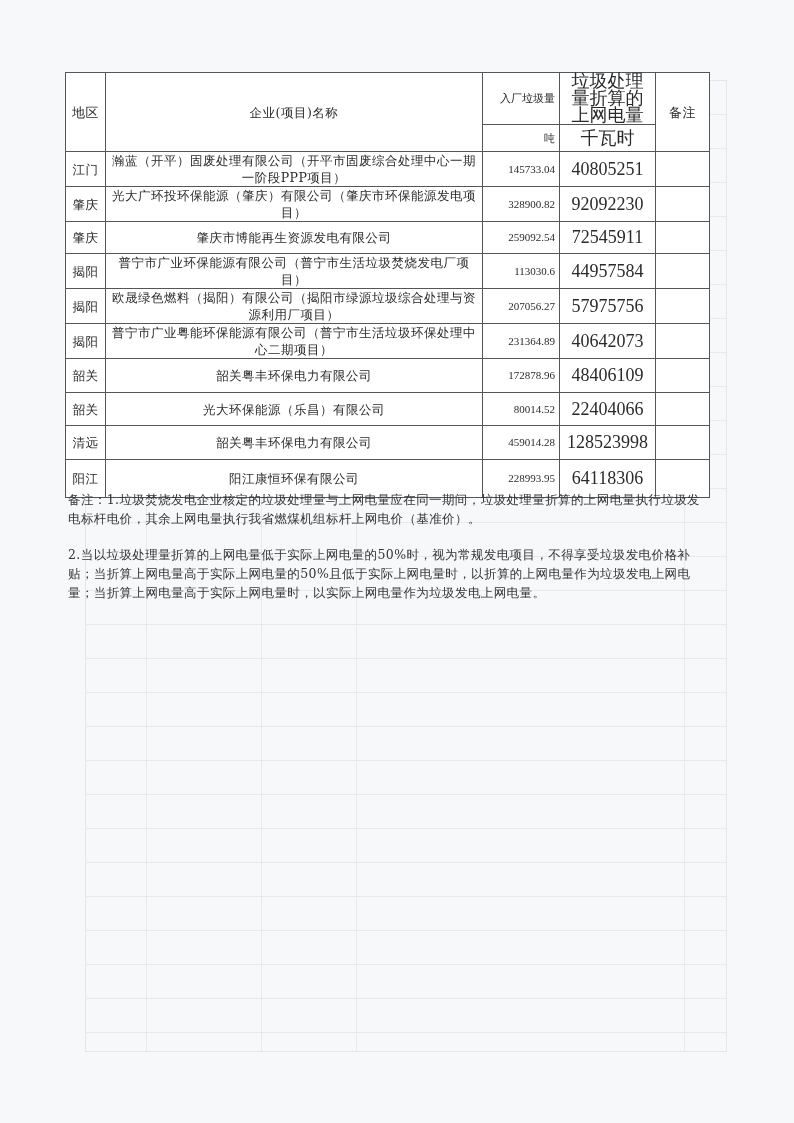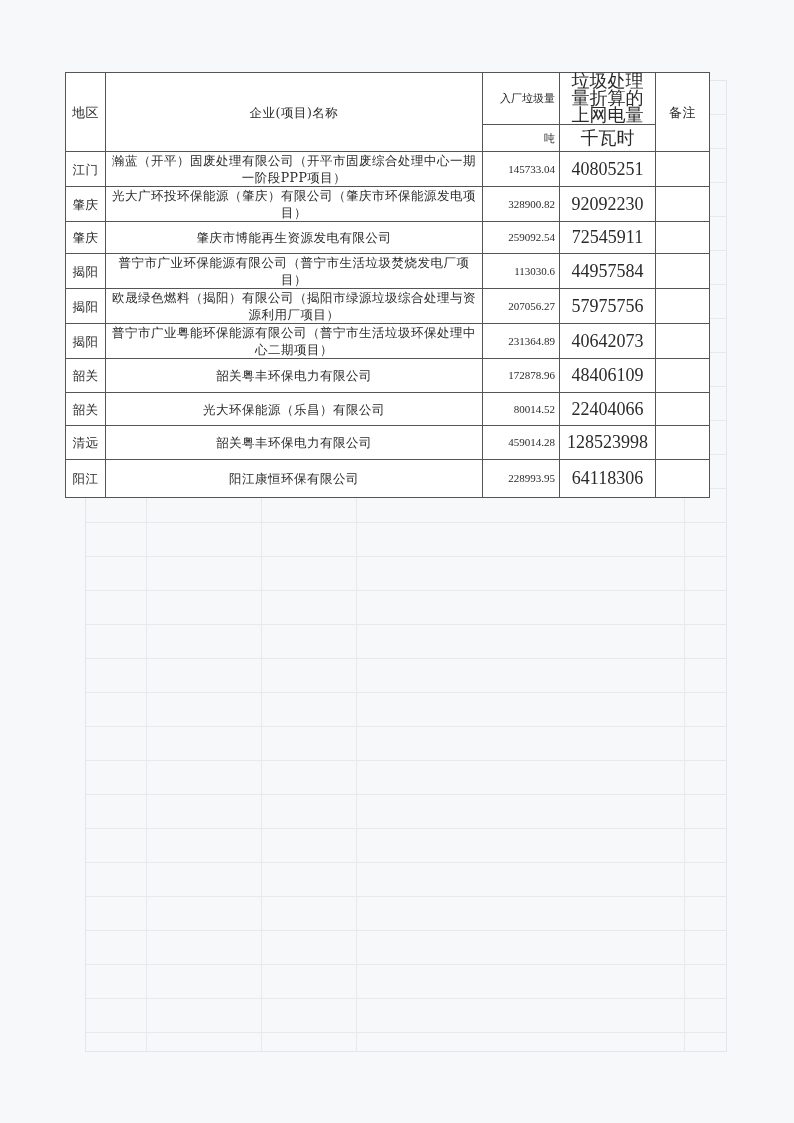--- a/index.html
+++ b/index.html
@@ -131,13 +131,15 @@
       <td class="c-region">阳江</td>
       <td class="c-name">阳江康恒环保有限公司</td>
       <td class="c-ton">228993.95</td>
       <td class="c-kwh">64118306</td>
       <td class="c-note"></td>
     </tr>
   </tbody>
 </table>
 
 <div class="notes">
+  <p>备注：1.垃圾焚烧发电企业核定的垃圾处理量与上网电量应在同一期间，垃圾处理量折算的上网电量执行垃圾发电标杆电价，其余上网电量执行我省燃煤机组标杆上网电价（基准价）。</p>
+  <p>2.当以垃圾处理量折算的上网电量低于实际上网电量的50%时，视为常规发电项目，不得享受垃圾发电价格补贴；当折算上网电量高于实际上网电量的50%且低于实际上网电量时，以折算的上网电量作为垃圾发电上网电量；当折算上网电量高于实际上网电量时，以实际上网电量作为垃圾发电上网电量。</p>
 </div>
 
 </body></html>

